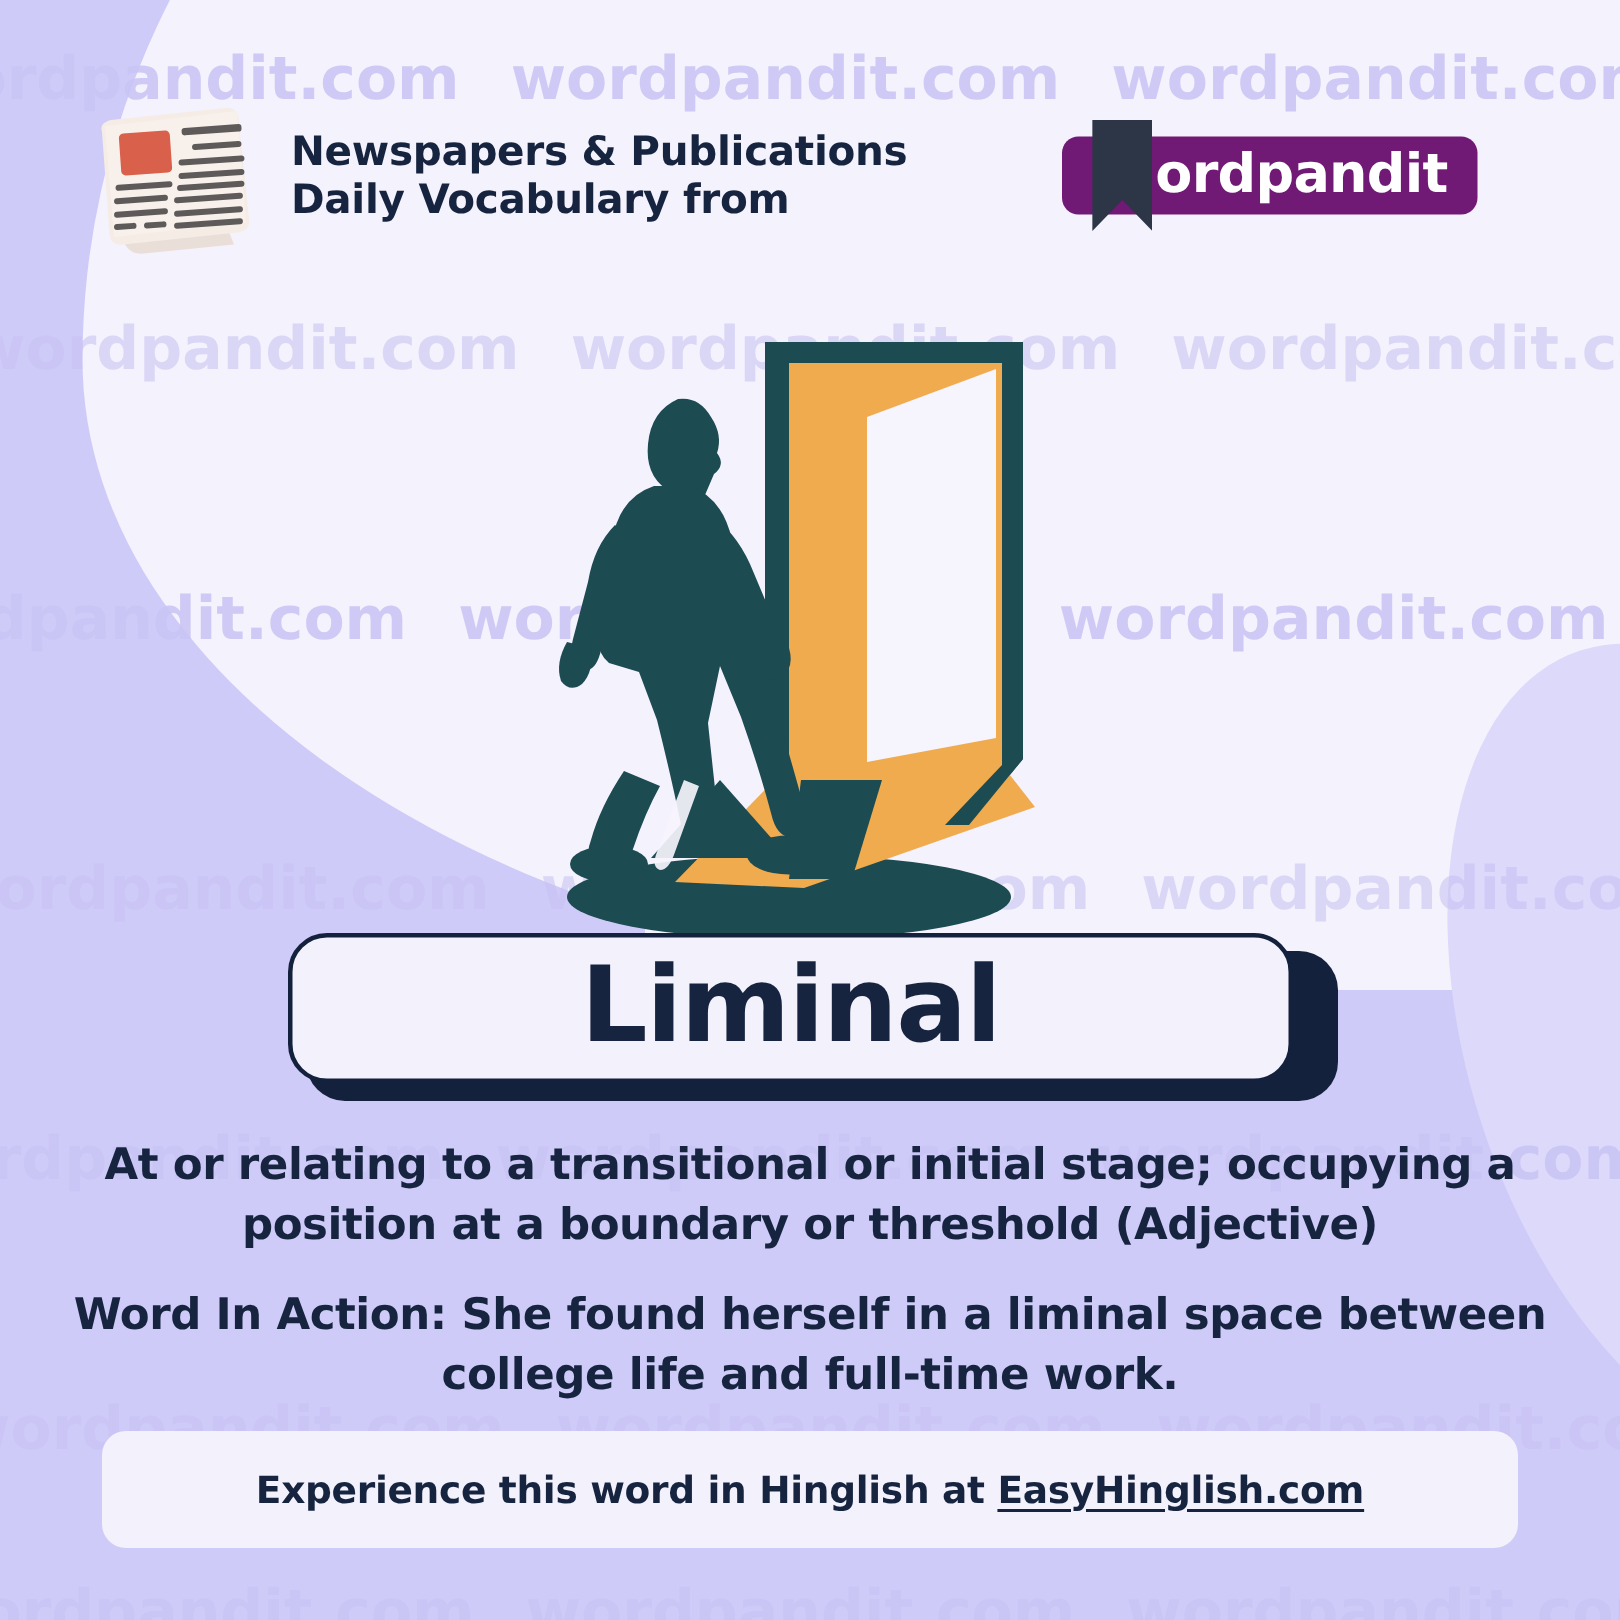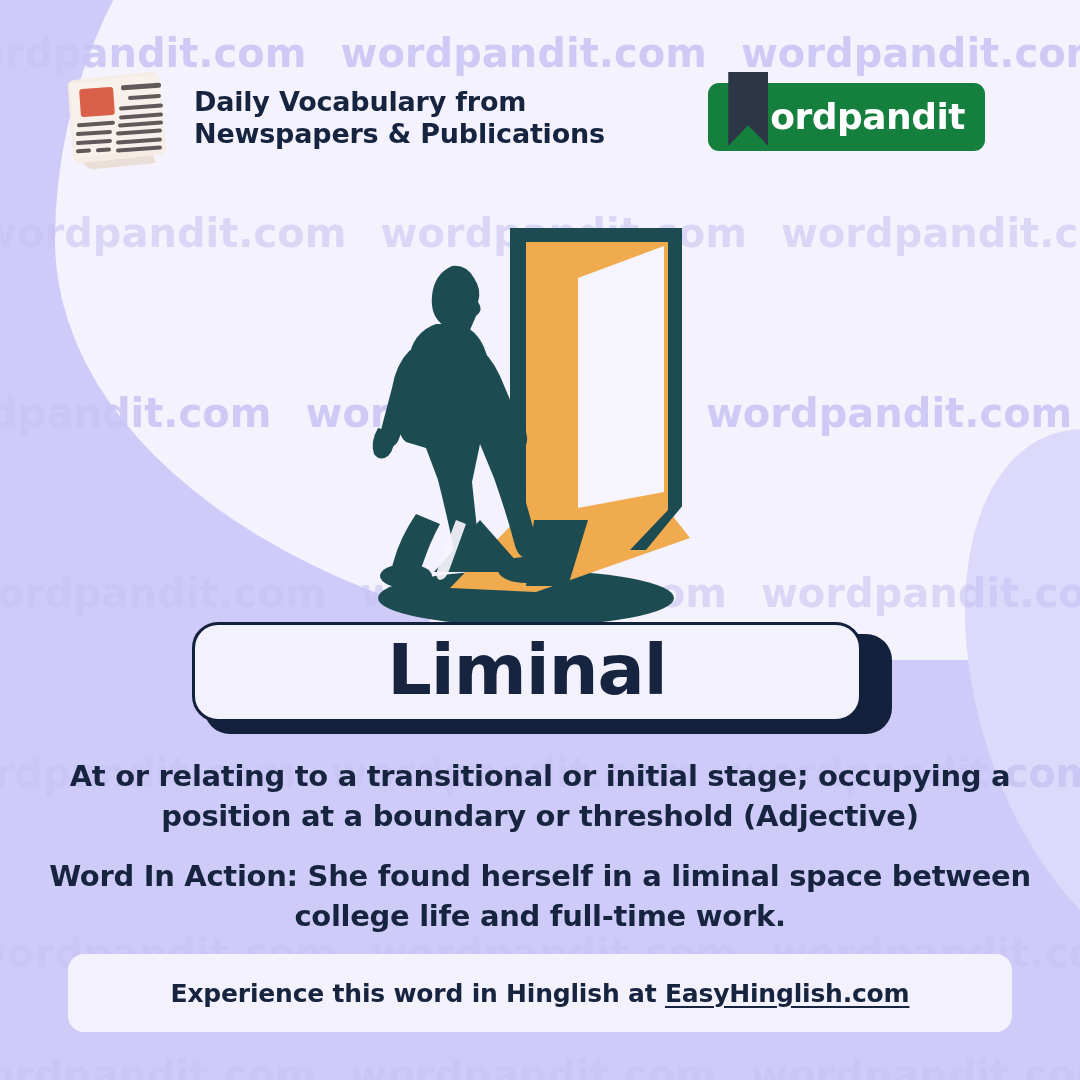--- a/index.html
+++ b/index.html
@@ -113,23 +113,23 @@
   .brand-logo {
     position: absolute;
     right: 95px;
     top: 20px;
     height: 70px;
     display: flex;
     align-items: center;
   }
   .brand-box {
     position: relative;
-    background: #15803d;
+    background: #701a75;
     border-radius: 11px;
-    height: 68px;
+    height: 52px;
     padding: 0 20px 0 62px;
     display: flex;
     align-items: center;
   }
   .brand-text {
     font-family: "DejaVu Sans", sans-serif;
     font-weight: 700;
     font-size: 36px;
     color: #ffffff;
     letter-spacing: -0.5px;
@@ -292,22 +292,22 @@
             <rect x="58" y="66" width="46" height="4" rx="2" transform="rotate(-4 81 68)"></rect>
             <rect x="18" y="76" width="36" height="4" rx="2" transform="rotate(-4 36 78)"></rect>
             <rect x="58" y="75" width="46" height="4" rx="2" transform="rotate(-4 81 77)"></rect>
             <rect x="18" y="85" width="15" height="4" rx="2" transform="rotate(-4 25 87)"></rect>
             <rect x="38" y="84" width="15" height="4" rx="2" transform="rotate(-4 45 86)"></rect>
             <rect x="58" y="83" width="46" height="4" rx="2" transform="rotate(-4 81 85)"></rect>
           </g>
         </svg>
       </div>
       <div class="header-title">
+        <div>Newspapers &amp; Publications</div>
         <div>Daily Vocabulary from</div>
-        <div>Newspapers &amp; Publications</div>
       </div>
     </div>
 
     <div class="brand-logo">
       <div class="brand-box">
         <span class="brand-mark"></span>
         <span class="brand-text">ordpandit</span>
       </div>
     </div>
   </div>

